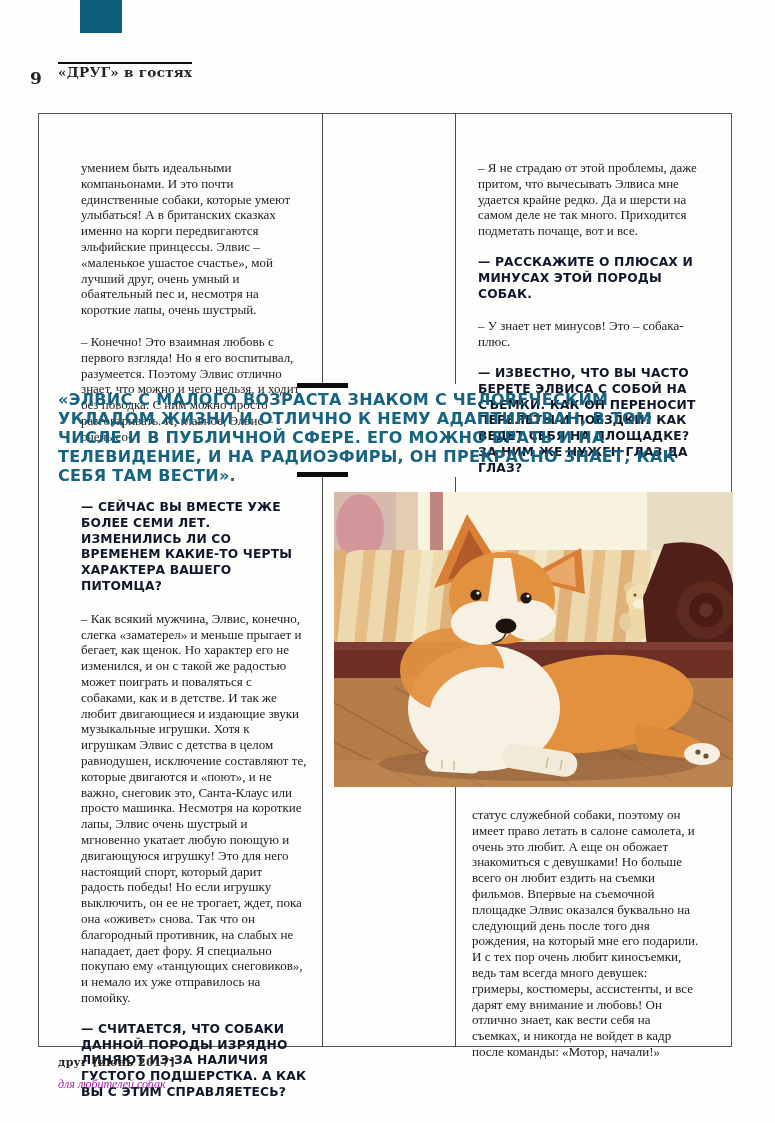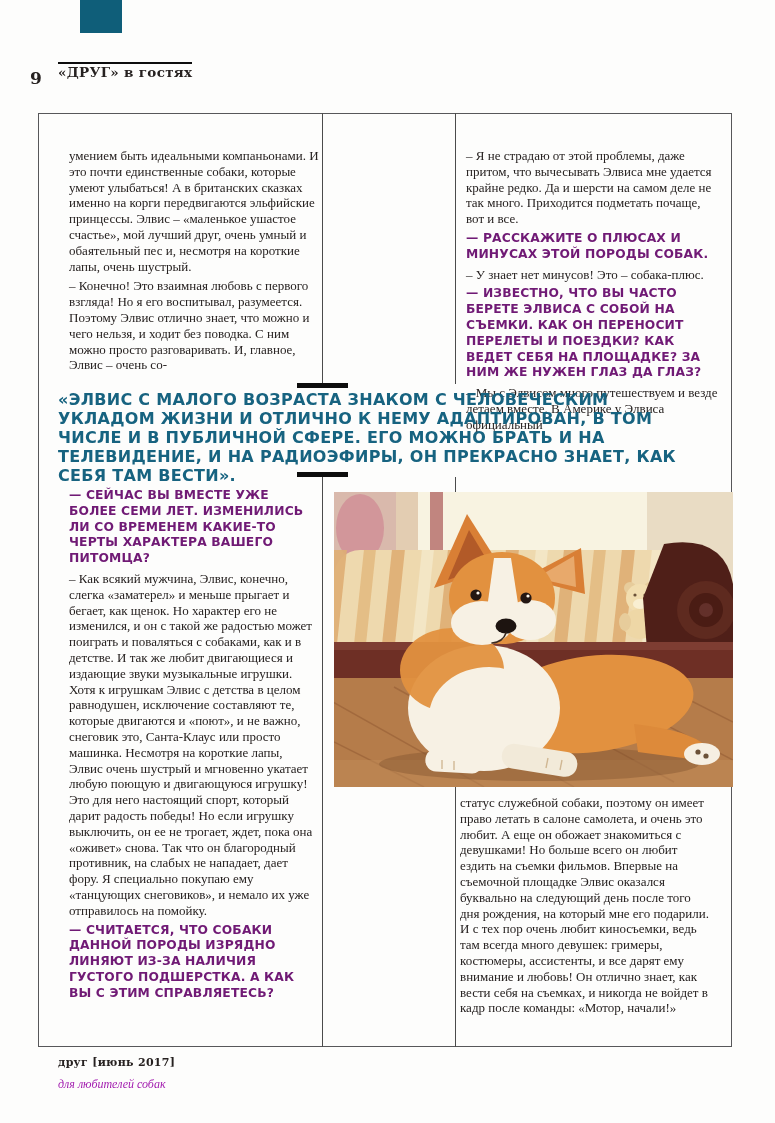--- a/index.html
+++ b/index.html
@@ -17,22 +17,22 @@
   .vline-a-top{left:322px;top:113px;height:271px;}
   .vline-a-bottom{left:322px;top:477px;height:570px;}
   .vline-b-top{left:455px;top:113px;height:271px;}
   .vline-b-bottom{left:455px;top:477px;height:570px;}
   .quote-bar{left:297px;width:51px;height:5px;background:#0d0d0d;}
   .quote-bar.top{top:383px;}
   .quote-bar.bottom{top:472px;}
 
   
   .col{line-height:15.8px;font-size:13px;}
-  .col p{margin:4px;}
-  .col .q{font-family:"DejaVu Sans","Liberation Sans",sans-serif;font-weight:bold;color:#701a75;font-size:12.3px;letter-spacing:.15px;line-height:15.8px;}
+  .col p{margin:16px;}
+  .col .q{font-family:"DejaVu Sans","Liberation Sans",sans-serif;font-weight:bold;color:#0f172a;font-size:12.3px;letter-spacing:.15px;line-height:15.8px;}
   .col-left-top{left:65px;top:144px;width:258px;}
   .col-right-top{left:462px;top:144px;width:261px;}
   .col-left-bottom{left:65px;top:484px;width:258px;}
   .col-right-bottom{left:456px;top:791px;width:261px;}
 
   
   .pull-quote{left:58px;top:390px;width:650px;font-family:"DejaVu Sans","Liberation Sans",sans-serif;font-weight:bold;color:#176380;font-size:16px;line-height:19px;letter-spacing:.3px;}
 
   
   .photo{left:334px;top:492px;width:399px;height:295px;}

